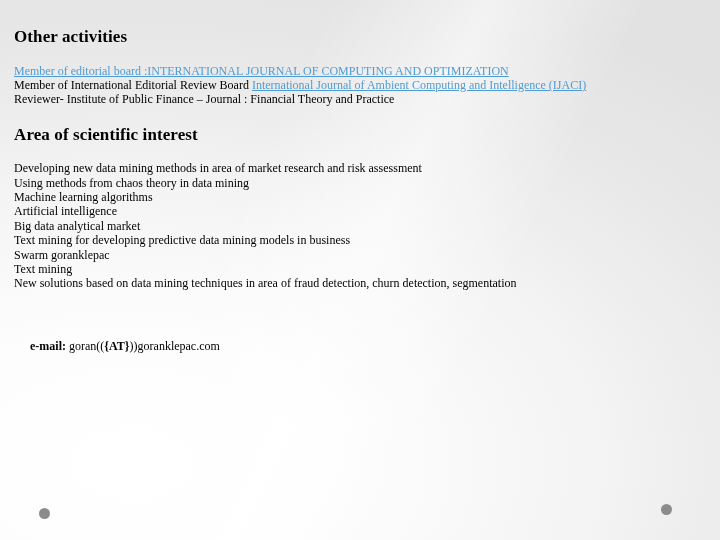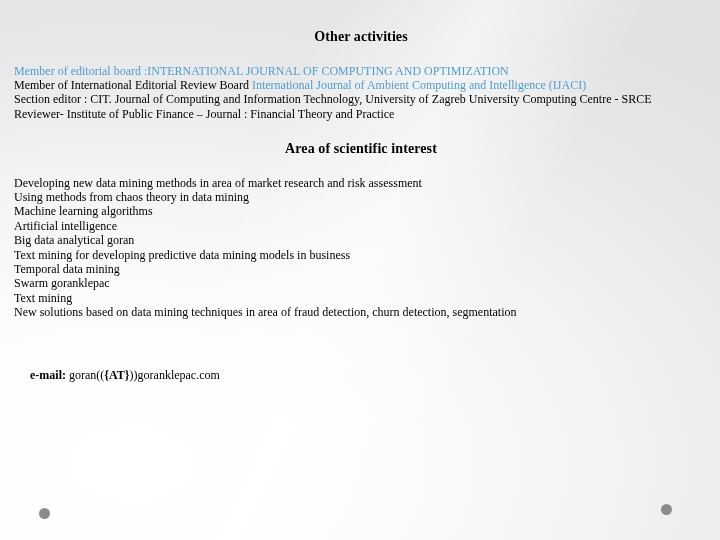--- a/index.html
+++ b/index.html
@@ -42,43 +42,43 @@
   
   .content {
     position: absolute;
     left: 14px;
     top: 30px;
     width: 694px;
   }
 
   .section-heading {
     font-weight: bold;
-    font-size: 14px;
+    font-size: 17px;
     line-height: 14.5px;
     color: #000000;
     letter-spacing: 0.1px;
     margin: 0;
-    text-align: center;
   }
   .spacer-md { height: 19px; }
   .spacer-lg { height: 21px; }
   .spacer-xl { height: 32px; }
 
   .line {
     font-size: 12px;
     line-height: 14.4px;
     color: #000000;
     white-space: nowrap;
     margin: 0;
   }
 
   .line.wrapped { white-space: normal; }
 
   .link {
     color: #4F9CD4;
+    text-decoration: underline;
     cursor: pointer;
   }
 
   .email-line {
     font-size: 12px;
     line-height: 14.4px;
     color: #000000;
     margin: 16px;
   }
   .email-label { font-weight: bold; }
@@ -114,37 +114,35 @@
   <div class="content">
 
     <p class="section-heading">Other activities</p>
 
     <div class="spacer-md"></div>
 
     <p class="line"><span class="link">Member of editorial board  :INTERNATIONAL JOURNAL OF COMPUTING AND OPTIMIZATION</span></p>
 
     <p class="line"><span>Member of International Editorial Review Board </span><span class="link">International Journal of Ambient Computing and Intelligence (IJACI)</span></p>
 
-    <p class="line wrapped"><span>Section editor : CIT. Journal of Computing and Information Technology, University of Zagreb University Computing Centre - SRCE</span></p>
 
     <p class="line"><span>Reviewer-  Institute of Public Finance – Journal : Financial Theory and Practice</span></p>
 
     <div class="spacer-lg"></div>
 
     <p class="section-heading">Area of scientific interest</p>
 
     <div class="spacer-md"></div>
 
     <p class="line">Developing new data mining methods in area of market research and risk assessment</p>
     <p class="line">Using methods from chaos theory in data mining</p>
     <p class="line">Machine learning algorithms</p>
     <p class="line">Artificial intelligence</p>
-    <p class="line">Big data analytical goran</p>
+    <p class="line">Big data analytical market</p>
     <p class="line">Text mining for developing predictive data mining models in business</p>
-    <p class="line">Temporal data mining</p>
     <p class="line">Swarm goranklepac</p>
     <p class="line">Text mining</p>
     <p class="line">New solutions based on data mining techniques in area of fraud detection, churn detection, segmentation</p>
 
     <div class="spacer-xl"></div>
 
     <p class="email-line"><span class="email-label">e-mail:</span><span> goran((</span><span class="at-token">{AT}</span><span>))goranklepac.com</span></p>
 
   </div>
 

